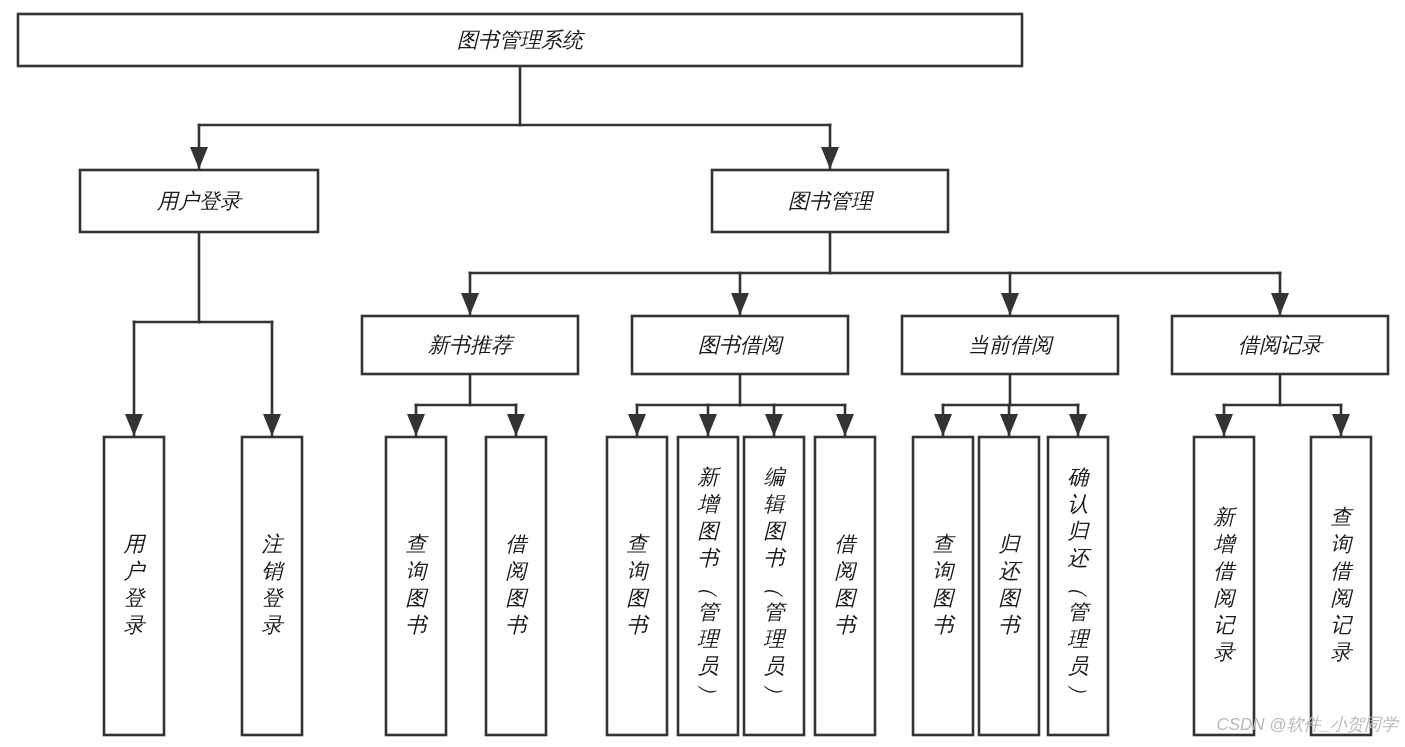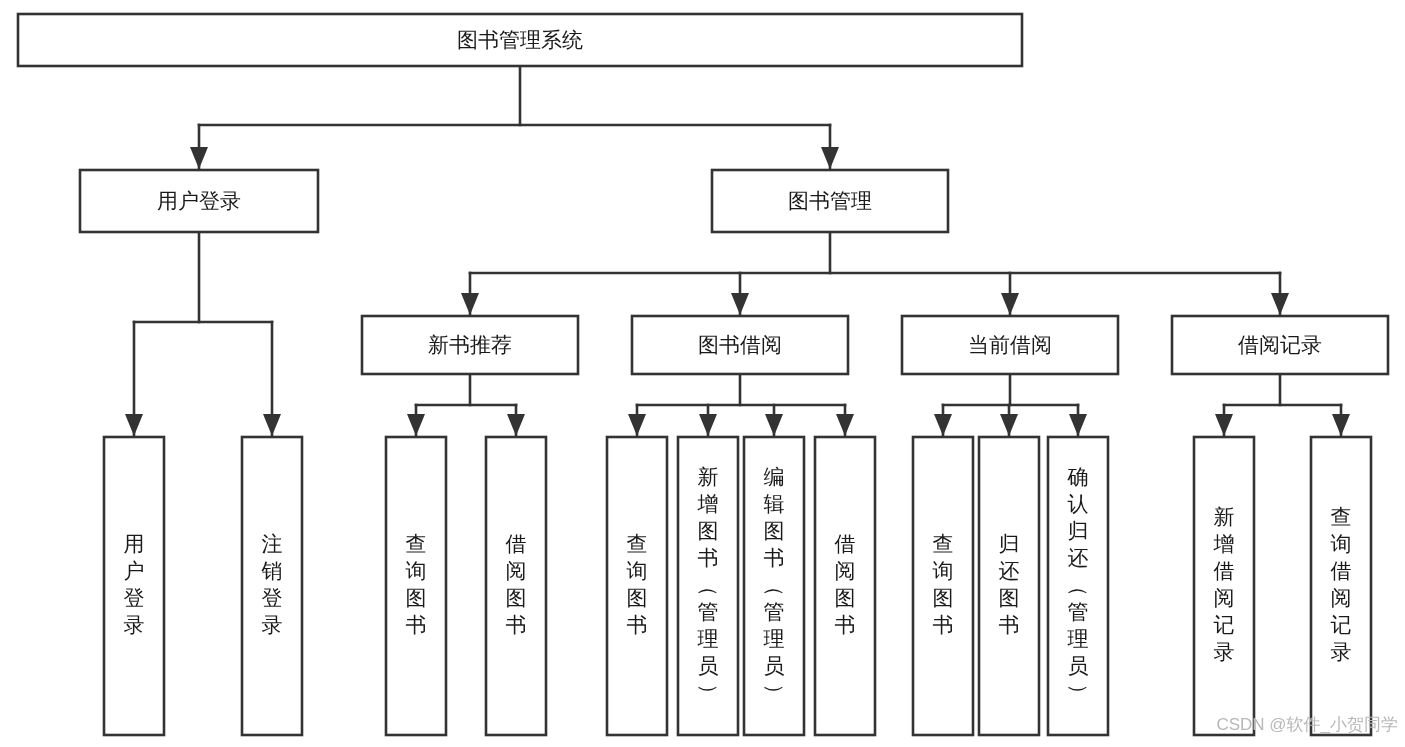--- a/index.html
+++ b/index.html
@@ -10,20 +10,21 @@
   }
   body {
     font-family: "Liberation Sans", "DejaVu Sans", sans-serif;
   }
   #diagram-root {
     position: relative;
     width: 1405px;
     height: 747px;
     background: #ffffff;
     overflow: hidden;
+    font-style: italic;
   }
   svg.diagram-svg {
     position: absolute;
     left: 0;
     top: 0;
     width: 1405px;
     height: 747px;
     display: block;
   }
   .node-box {

